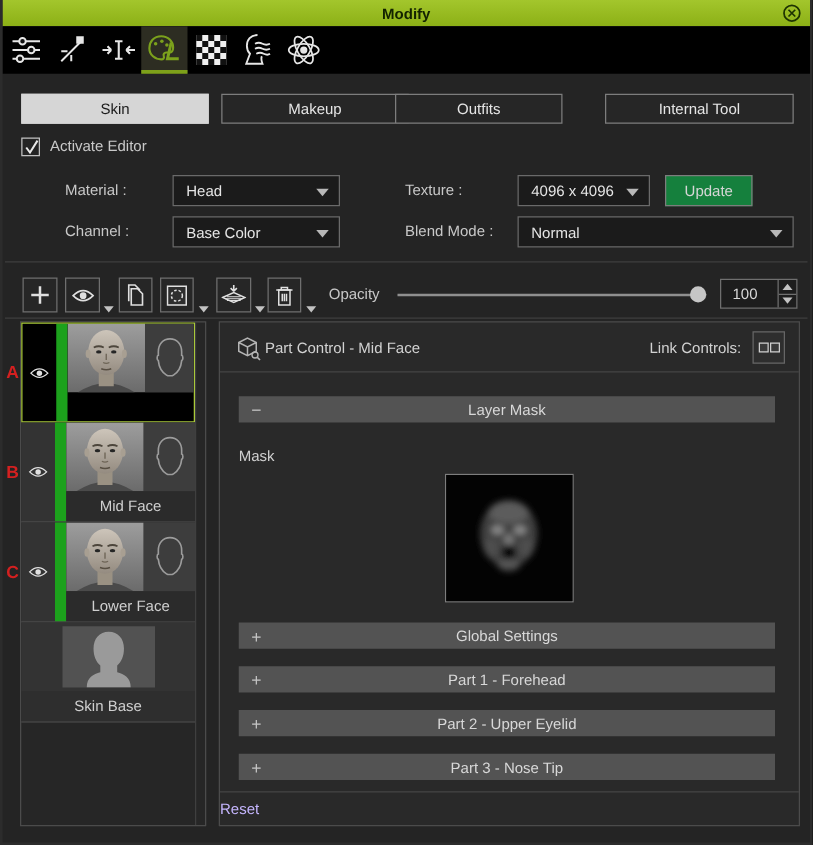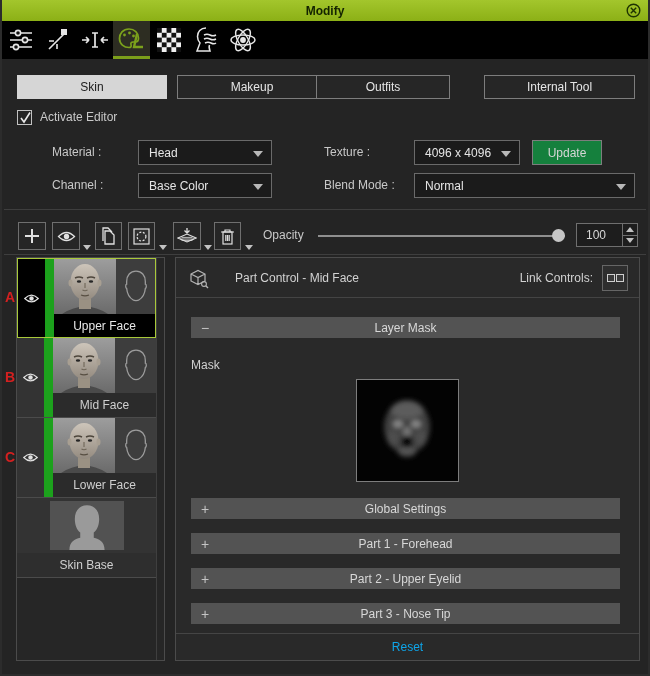--- a/index.html
+++ b/index.html
@@ -76,33 +76,33 @@
   .litem.selected .llabel { background:#000; color:#e8e8e8; }
   .base-item { position:relative; width:139px; height:80px; border-bottom:1px solid #4b4b4b; background:#333;
                display:flex; flex-direction:column; align-items:center; cursor:pointer;justify-content:space-between; }
   .base-thumb { margin-top:3px; width:74px; height:50px; background:#525252; display:flex; align-items:flex-end; justify-content:center; }
   .base-item .llabel { width:100%; margin-top:3px; background:#2e2e2e; }
 
   
   .part-panel { position:absolute; left:173px; top:257px; width:465px; height:404px;
                 border:1px solid #4b4b4b; background:#292929; }
   .pp-header { height:40px; border-bottom:1px solid #444; display:flex; align-items:center; padding:0 11px; }
-  .pp-title { margin-left:26px; color:#d2d2d2; }
+  .pp-title { margin-left:3px; color:#d2d2d2; }
   .pp-spacer { flex:1; }
   .link-label { color:#d2d2d2; margin-right:9px; }
   .link-btn { width:26px; height:26px; border:1px solid #666; background:#2e2e2e;
               display:flex; align-items:center; justify-content:center; gap:1px; cursor:pointer; }
   .link-btn span { width:8px; height:8px; border:1px solid #cfcfcf; background:#3a3a3a; display:block; }
   .secbar { position:relative; margin:0 19px 0 15px; height:21px; background:#535353; color:#d8d8d8;
             display:flex; align-items:center; justify-content:center; cursor:pointer; }
   .secbar .glyph { position:absolute; left:10px; top:0; height:21px; display:flex; align-items:center; color:#c4c4c4; font-size:14px; }
   .mask-label { margin:20px 0 0 15px; color:#d0d0d0; }
   .mask-thumb { margin:7px auto 0 auto; width:103px; height:103px; border:1px solid #7d7d7d; background:#000; }
   .reset-bar { position:absolute; left:0; bottom:0; width:100%; height:27px; border-top:1px solid #454545;
-               display:flex; align-items:center; justify-content:center; color:#0ea5e9; cursor:pointer; }
+               display:flex; align-items:center; justify-content:flex-start; color:#c4b5fd; cursor:pointer; }
   svg { display:block; }
 </style>
 </head>
 <body>
 
 <svg width="0" height="0" style="position:absolute">
   <defs>
     <linearGradient id="bgGrad" x1="0" y1="0" x2="0" y2="1">
       <stop offset="0" stop-color="#9d9d9d"></stop>
         <stop offset="1" stop-color="#6b6b6b"></stop>
@@ -337,21 +337,20 @@
                 <path d="M31 24 L31 29 M28.5 31 Q31 32.4 33.5 31" stroke="#6e6557" stroke-width="1.1" fill="none"></path>
                 <path d="M27 36 Q31 37.6 35 36" stroke="#574e42" stroke-width="1.2" fill="none"></path>
               </svg>
           </div>
           <div class="headicon-cell">
             <svg width="28" height="36" viewBox="0 0 30 38" fill="none" stroke="#9c9c9c" stroke-width="1.4">
                 <path d="M15 2 C9 2 5 6.5 5 13 L5 16 C3.6 16.3 3.6 20.2 5 20.6 C5.5 26 8 30.5 12 33 C13 33.8 17 33.8 18 33 C22 30.5 24.5 26 25 20.6 C26.4 20.2 26.4 16.3 25 16 L25 13 C25 6.5 21 2 15 2 Z"></path>
               </svg>
           </div>
         </div>
-        <div class="llabel">Upper Face</div>
       </div>
     </div>
 
     <div class="litem">
       <div class="eye-col">
         <svg width="17" height="11" viewBox="0 0 19 13">
             <path d="M1.5 6.5 Q9.5 -1.5 17.5 6.5 Q9.5 14.5 1.5 6.5 Z" stroke="#e0e0e0" stroke-width="1.3" fill="none"></path>
             <circle cx="9.5" cy="6.5" r="2.6" fill="#e0e0e0"></circle>
           </svg>
       </div>

